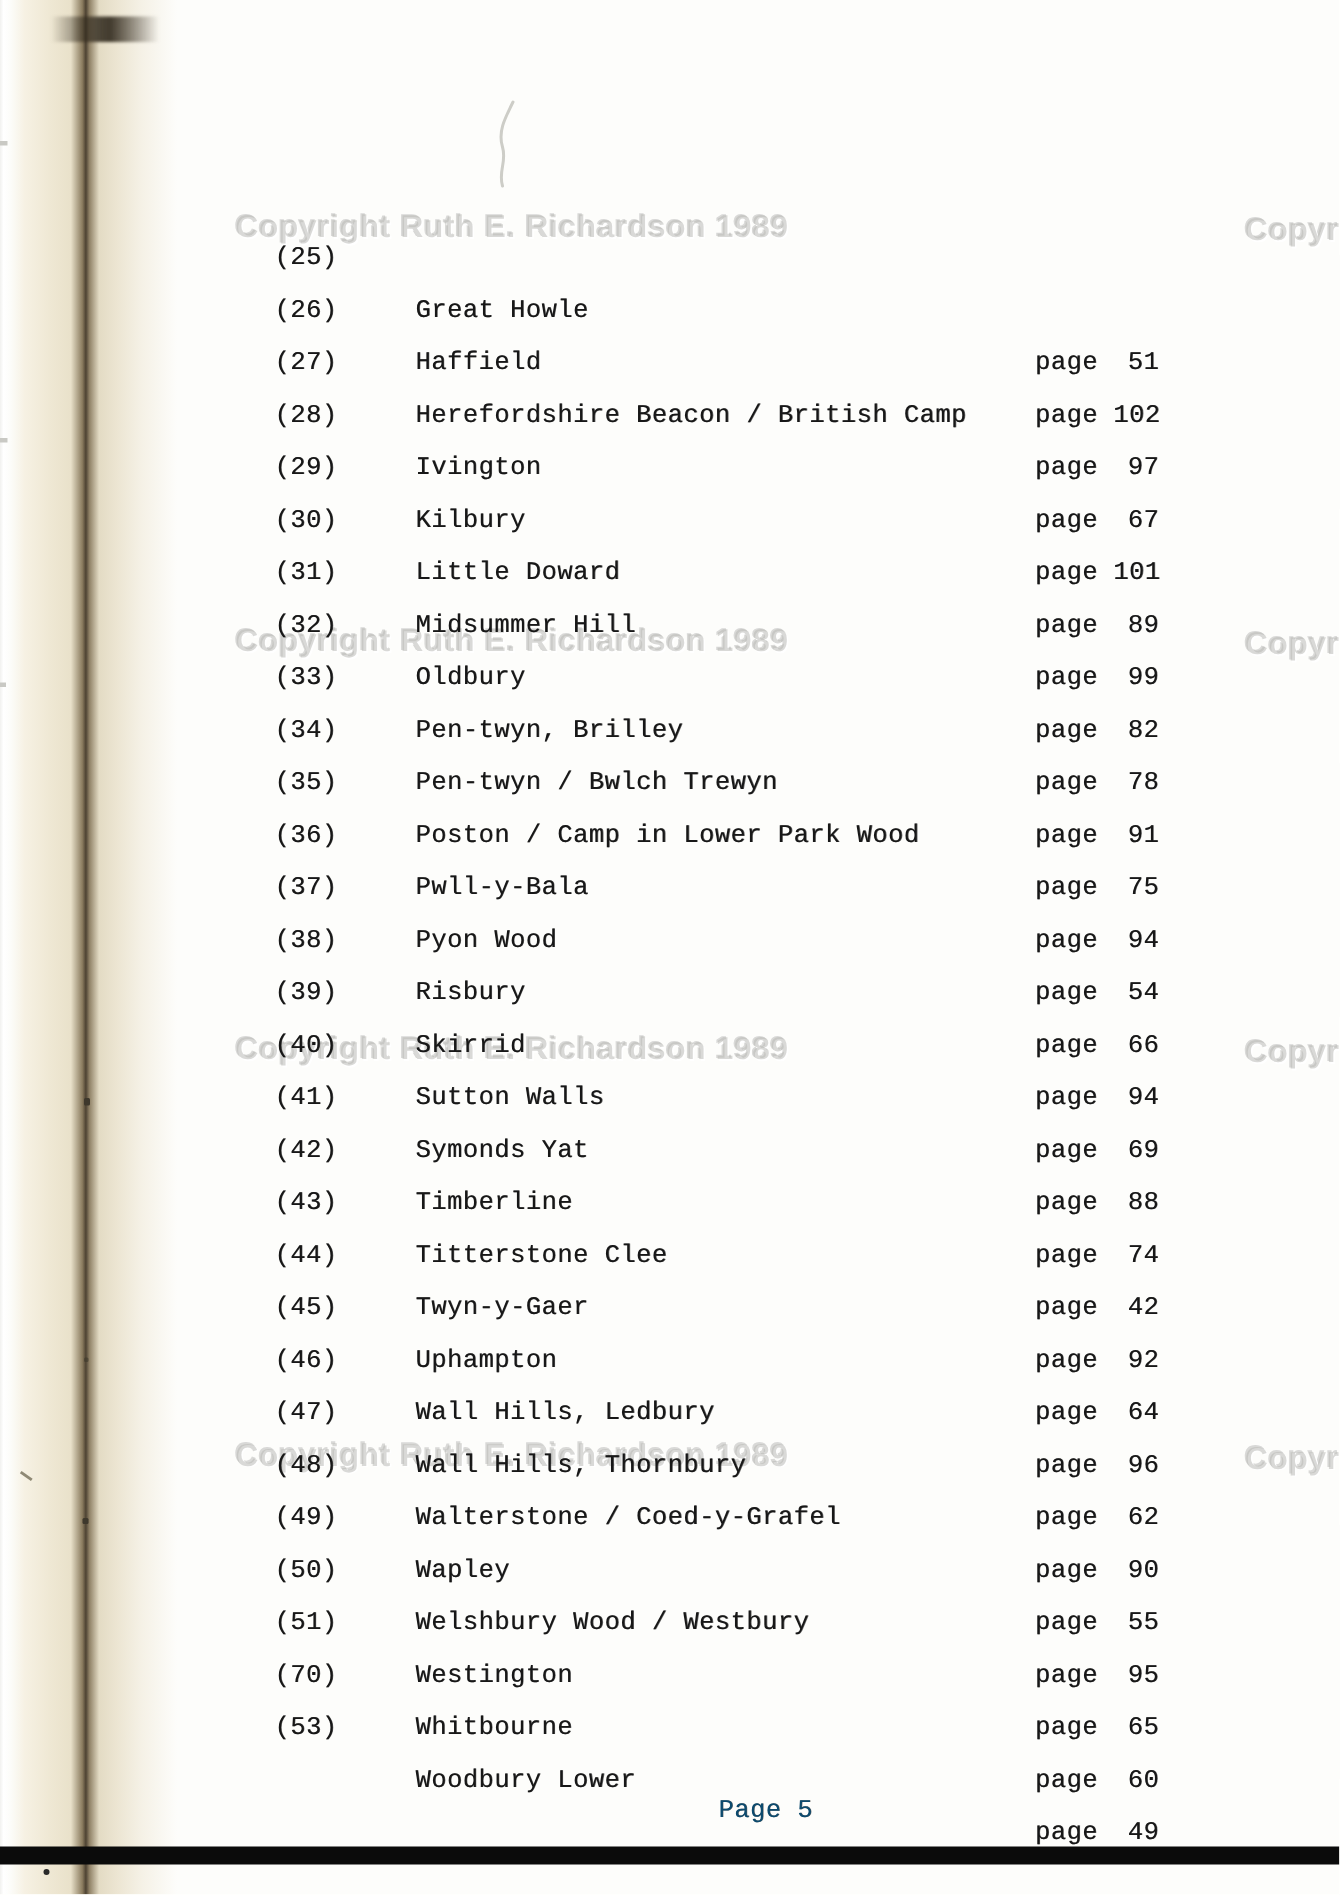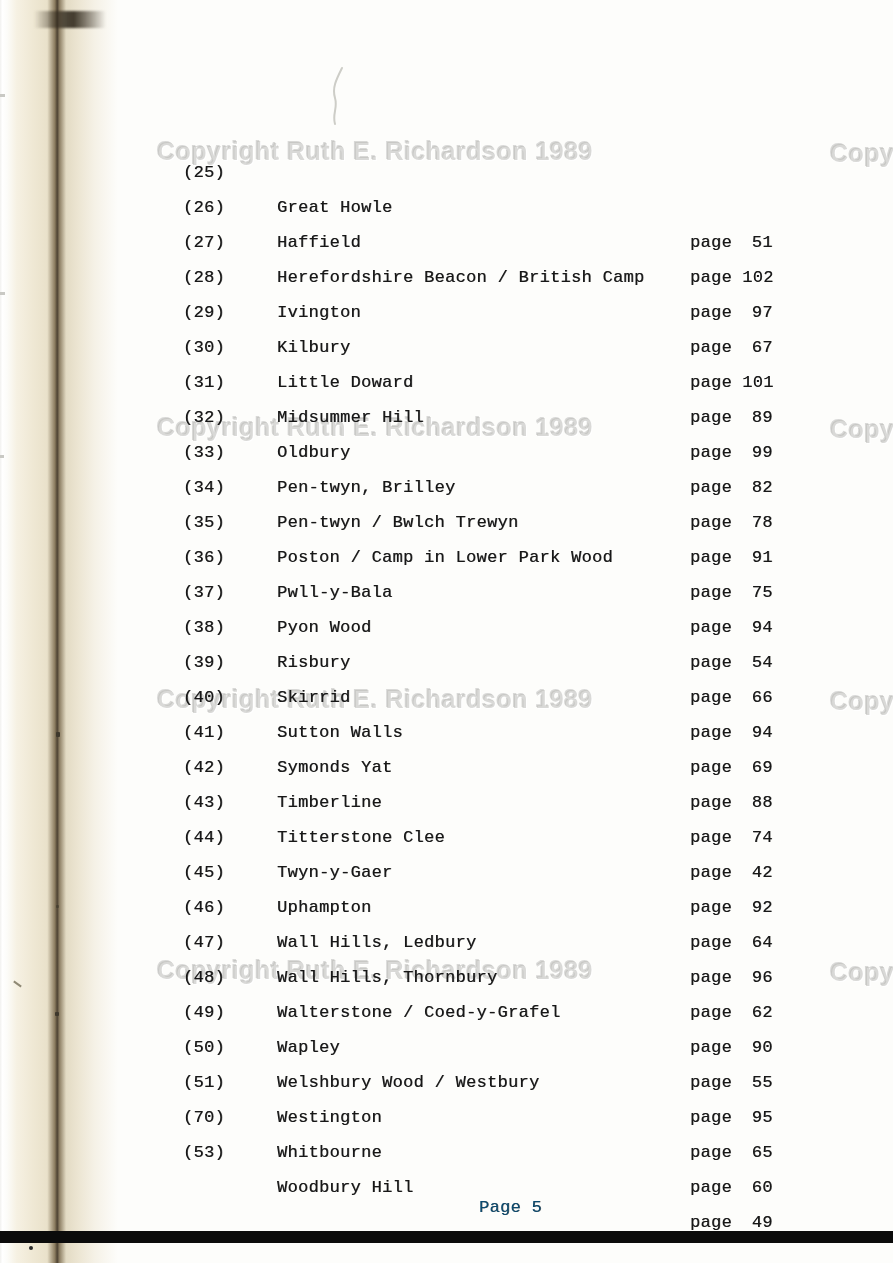--- a/index.html
+++ b/index.html
@@ -33,21 +33,21 @@
   }
 
   
   .hair-mark { position:absolute; left:318px; top:66px; }
 
   
   .wm {
     position:absolute;
     font-family:"Liberation Sans","DejaVu Sans",sans-serif;
     font-weight:bold;
-    font-size:25px; line-height:25px;
+    font-size:21px; line-height:25px;
     letter-spacing:0.5px;
     color:rgba(186,186,183,0.55);
     text-shadow:1px 1px 0 #ffffff, -1px -1px 0 rgba(150,150,148,0.35);
     white-space:nowrap;
     user-select:none;
   }
 
   
   .entries { position:absolute; left:0; top:120px; width:709px; }
   .row { position:relative; height:35px; line-height:35px;
@@ -263,21 +263,21 @@
     </div>
 
     <div class="row">
       <span class="num">(70)</span>
       <span class="name">Whitbourne</span>
       <span class="pg"><span>page</span><span class="pgnum">60</span></span>
     </div>
 
     <div class="row">
       <span class="num">(53)</span>
-      <span class="name">Woodbury Hill</span>
+      <span class="name">Woodbury Lower</span>
       <span class="pg"><span>page</span><span class="pgnum">49</span></span>
     </div>
   </div>
 
   <div class="footer">Page 5</div>
 
   <div class="black-band"></div>
   <div class="band-dot"></div>
 
 </div>

